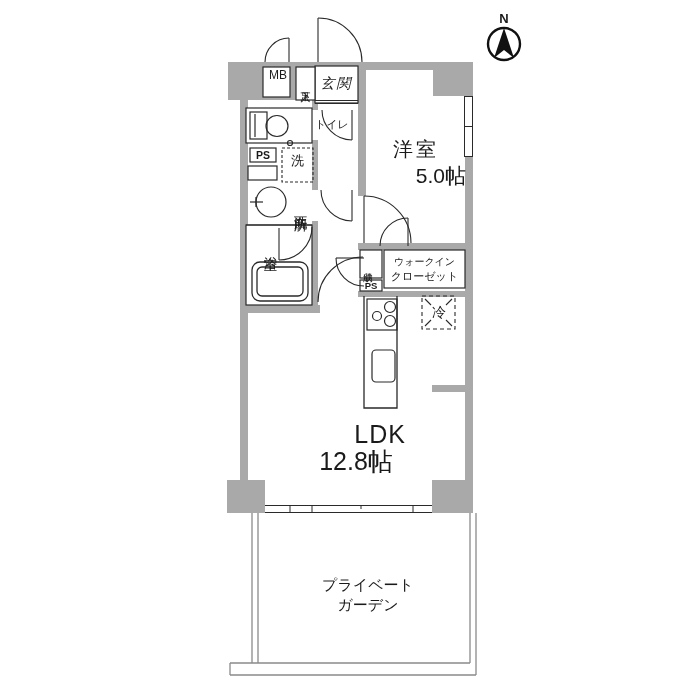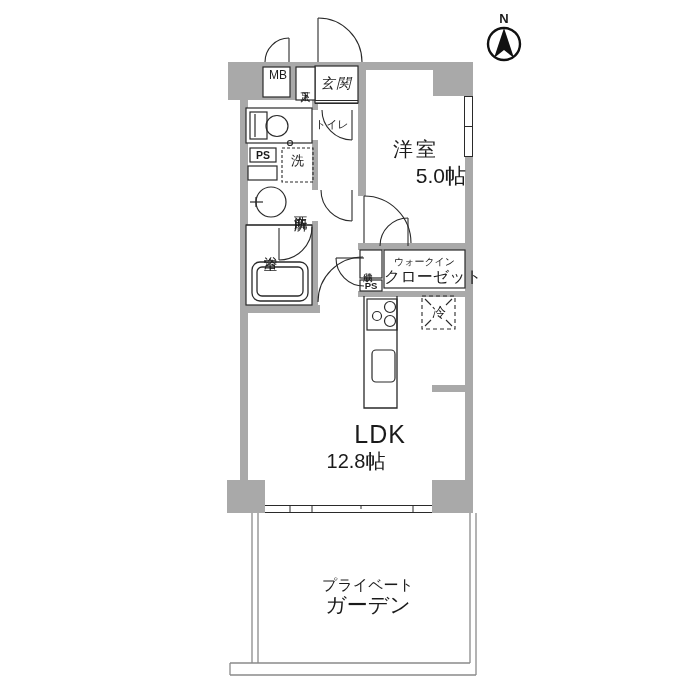--- a/index.html
+++ b/index.html
@@ -190,25 +190,25 @@
 
   <div class="lbl v" style="left:262px;top:230px;height:34px;font-size:13.5px;line-height:16px;">浴室</div>
 
   <div class="lbl" style="left:366px;top:136px;width:100px;height:26px;font-size:20px;line-height:26px;letter-spacing:3px;">洋室</div>
 
   <div class="lbl" style="left:366px;top:164px;width:100px;height:24px;font-size:21px;line-height:24px;text-align:right;">5.0帖</div>
 
   <div class="lbl v" style="left:363px;top:253px;height:24px;font-size:9.5px;line-height:11px;letter-spacing:0;">収納</div>
 
   <div class="lbl" style="left:384px;top:254px;width:81px;height:15px;font-size:10px;line-height:15px;">ウォークイン</div>
-  <div class="lbl" style="left:384px;top:269px;width:81px;height:15px;font-size:16px;line-height:15px;">クローゼット</div>
+  <div class="lbl" style="left:384px;top:269px;width:81px;height:15px;font-size:11px;line-height:15px;">クローゼット</div>
 
   <div class="lbl" style="left:360px;top:280px;width:22px;height:11px;font-size:9.5px;line-height:11px;font-weight:600;">PS</div>
 
   <div class="lbl" style="left:428px;top:304px;width:22px;height:17px;font-size:14px;line-height:17px;">冷</div>
 
   <div class="lbl" style="left:306px;top:420px;width:100px;height:28px;font-size:25px;line-height:28px;letter-spacing:1px;text-align:right;">LDK</div>
-  <div class="lbl" style="left:296px;top:447px;width:120px;height:28px;font-size:20px;line-height:28px;">12.8帖</div>
+  <div class="lbl" style="left:296px;top:447px;width:120px;height:28px;font-size:25px;line-height:28px;">12.8帖</div>
 
   <div class="lbl" style="left:318px;top:578px;width:100px;height:18px;font-size:15px;line-height:18px;font-family:Liberation Mono, monospace;">プライベート</div>
-  <div class="lbl" style="left:318px;top:596px;width:100px;height:18px;font-size:21px;line-height:18px;">ガーデン</div>
+  <div class="lbl" style="left:318px;top:596px;width:100px;height:18px;font-size:15px;line-height:18px;">ガーデン</div>
 
 </div>
 
 </body></html>

